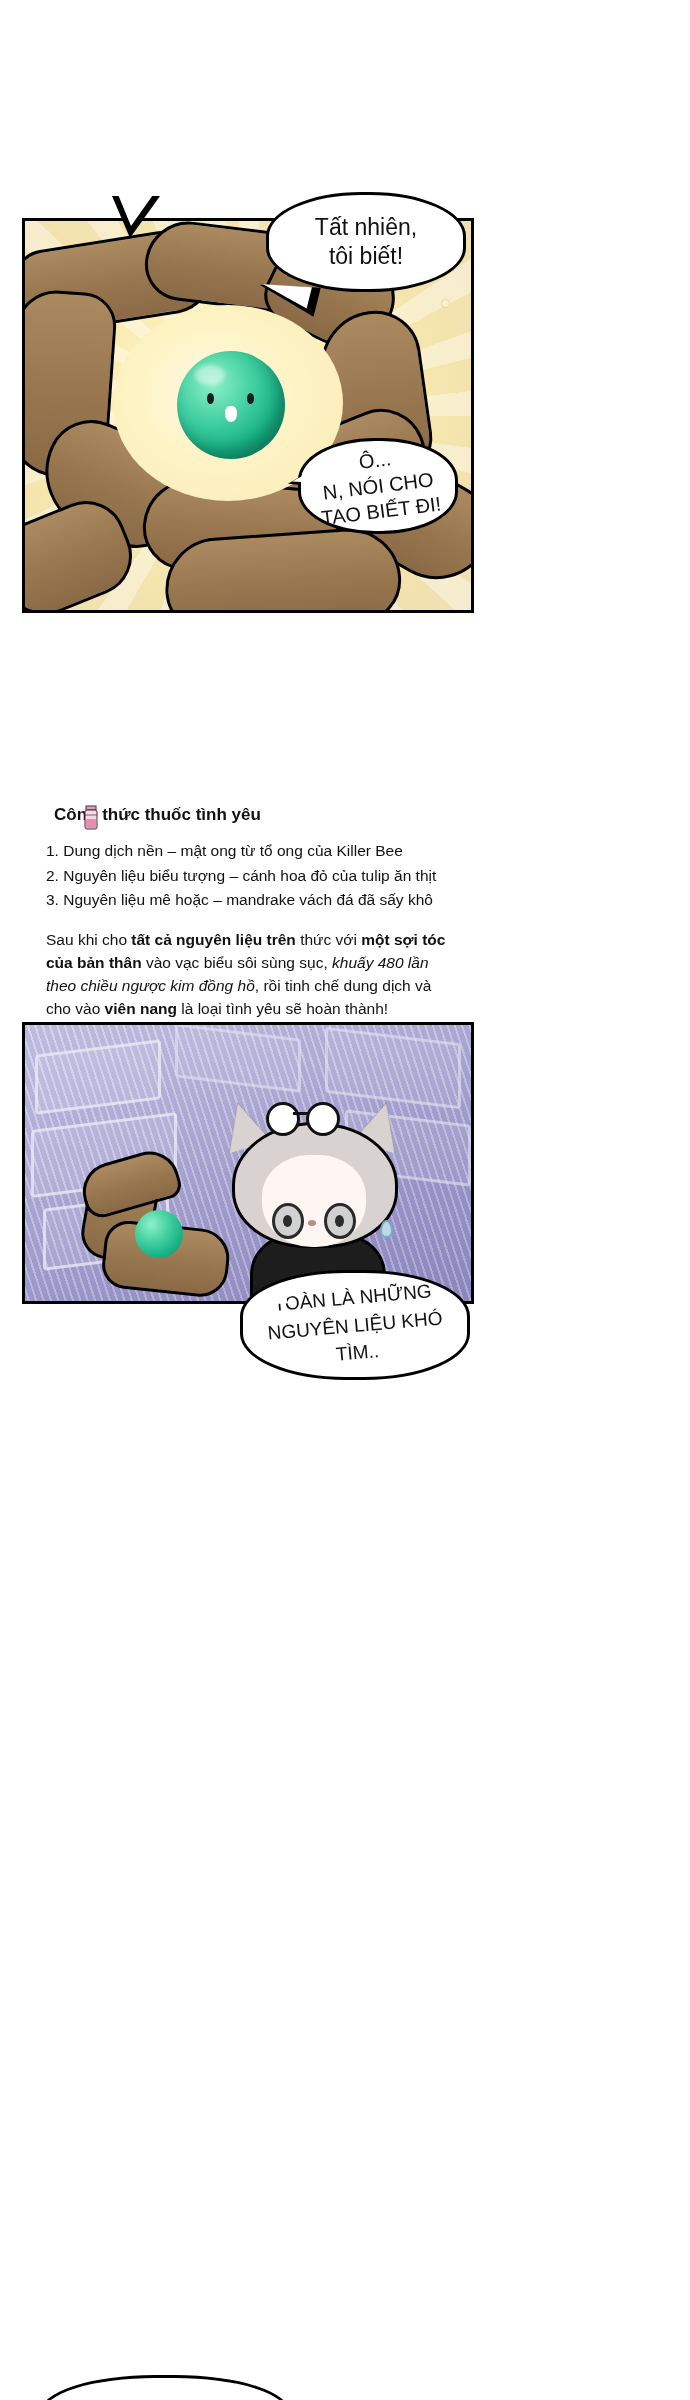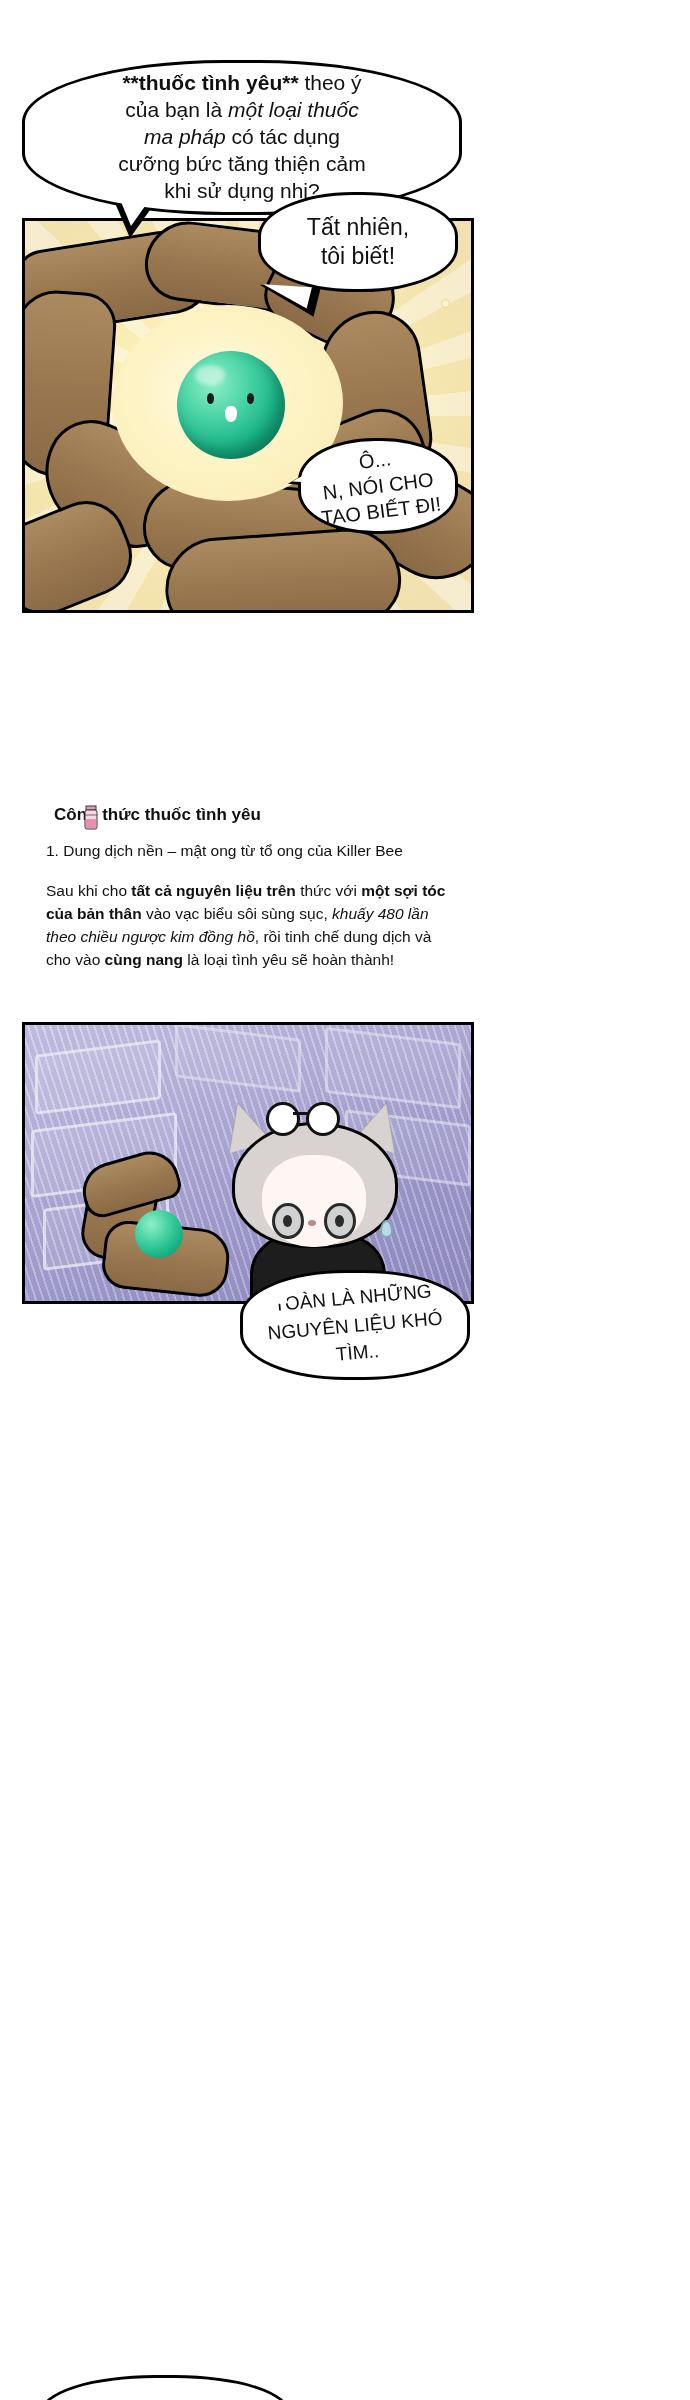--- a/index.html
+++ b/index.html
@@ -64,21 +64,21 @@
   #tail1b {
     left: 117px; top: 192px;
     border-left: 14px solid transparent;
     border-right: 24px solid transparent;
     border-top: 34px solid #fff;
     z-index: 9;
   }
 
   
   #balloon2 {
-    left: 258px; top: 192px;
+    left: 266px; top: 192px;
     width: 200px; height: 100px;
     border-radius: 48% / 44%;
     font-size: 23px;
   }
   #tail2 {
     left: 258px; top: 280px;
     width: 0; height: 0;
     border-top: 12px solid transparent;
     border-bottom: 18px solid transparent;
     border-right: 60px solid #000;
@@ -415,29 +415,20 @@
     <div id="orb">
       <div class="orb-shine"></div>
       <div class="orb-eye" style="left:30px; top:42px;"></div>
       <div class="orb-eye" style="left:70px; top:42px;"></div>
       <div class="orb-mouth" style="left:48px; top:55px;"></div>
     </div>
   </div>
 
   <div class="tail" id="tail1"></div>
   <div class="tail" id="tail1b"></div>
-  <div class="balloon" id="balloon1">
-    <div class="balloon-inner">
-      <span class="b">**thuốc tình yêu**</span> theo ý<br>
-      của bạn là <span class="i">một loại thuốc</span><br>
-      <span class="i">ma pháp</span> có tác dụng<br>
-      cưỡng bức tăng thiện cảm<br>
-      khi sử dụng nhi?
-    </div>
-  </div>
 
   <div class="tail" id="tail2"></div>
   <div class="tail" id="tail2b"></div>
   <div class="balloon" id="balloon2">
     <div class="balloon-inner">
       Tất nhiên,<br>tôi biết!
     </div>
   </div>
 
   <div class="tail" id="tail3"></div>
@@ -457,24 +448,36 @@
     </svg>
     <div class="rec-title">Công thức thuốc tình yêu</div>
 
     <ol>
       <li>
         <span>1.</span>
         <span class="ing">Dung dịch nền</span>
         <span>–</span>
         <span>mật ong từ tổ ong của Killer Bee</span>
       </li>
+      <li>
+        <span>2.</span>
+        <span class="ing">Nguyên liệu biểu tượng</span>
+        <span>–</span>
+        <span>cánh hoa đỏ của tulip ăn thịt</span>
+      </li>
+      <li>
+        <span>3.</span>
+        <span class="ing">Nguyên liệu mê hoặc</span>
+        <span>–</span>
+        <span>mandrake vách đá đã sấy khô</span>
+      </li>
     </ol>
 
     <p class="body">
-      <span>Sau khi cho </span><span class="b">tất cả nguyên liệu trên</span><span> thức với </span><span class="b">một sợi tóc của bản thân</span><span> vào vạc biểu sôi sùng sục, </span><span class="i">khuấy 480 lần theo chiều ngược kim đồng hồ</span><span>, rồi tinh chế dung dịch và cho vào </span><span class="b">cùng nang</span><span> là loại tình yêu sẽ hoàn thành!</span>
+      <span>Sau khi cho </span><span class="b">tất cả nguyên liệu trên</span><span> thức với </span><span class="b">một sợi tóc của bản thân</span><span> vào vạc biểu sôi sùng sục, </span><span class="i">khuấy 480 lần theo chiều ngược kim đồng hồ</span><span>, rồi tinh chế dung dịch và cho vào </span><span class="b">viên nang</span><span> là loại tình yêu sẽ hoàn thành!</span>
     </p>
   </div>
 
   <div id="panel2">
     <div class="bg-lines"></div>
     <div class="shelf" style="left:10px; top:22px; width:120px; height:54px;"></div>
     <div class="shelf" style="left:6px; top:96px; width:140px; height:62px;"></div>
     <div class="shelf" style="left:18px; top:176px; width:120px; height:56px;"></div>
     <div class="shelf2" style="left:300px; top:10px; width:130px; height:60px;"></div>
     <div class="shelf2" style="left:320px; top:92px; width:120px; height:56px;"></div>

